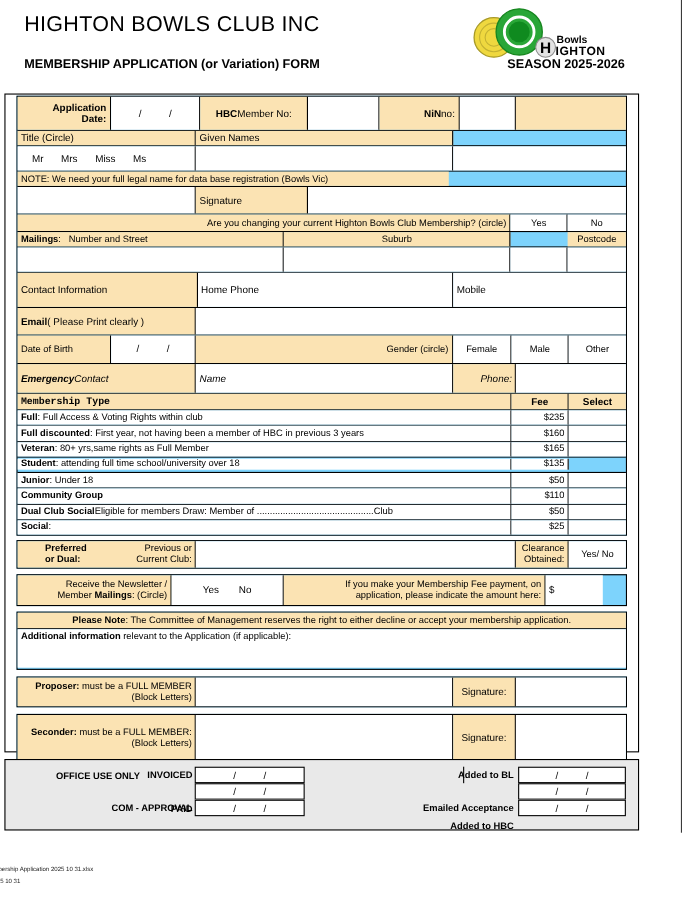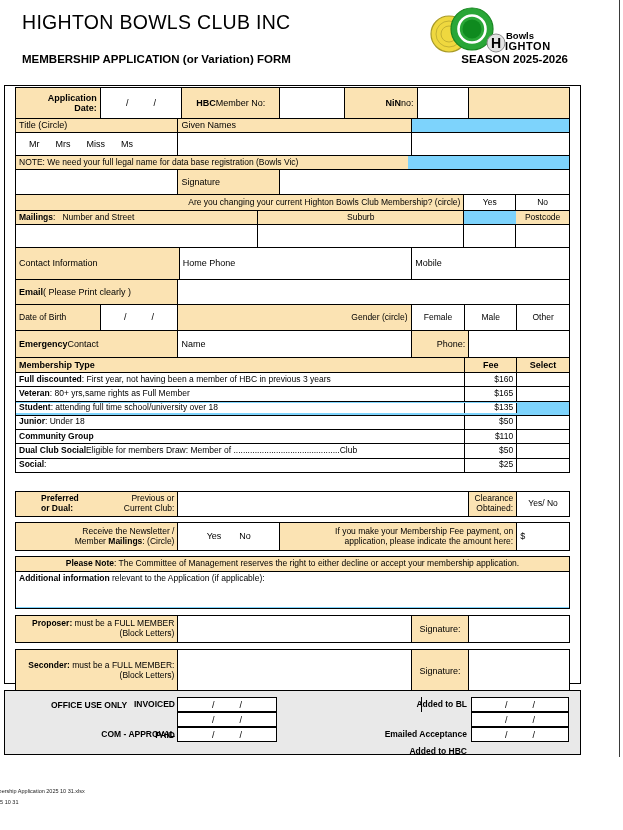--- a/index.html
+++ b/index.html
@@ -154,36 +154,44 @@
 
       <div class="tr" style="height:26px;">
         <div class="td tn" style="width:85px;">Date of Birth</div>
         <div class="td in ct pre f9" style="width:78px;">/          /</div>
         <div class="td tn rt" style="width:234px;">Gender (circle)</div>
         <div class="td in ct" style="width:54px;">Female</div>
         <div class="td in ct" style="width:52px;">Male</div>
         <div class="td in ct" style="width:52px;">Other</div>
       </div>
 
-      <div class="tr" style="height:27px;">
+      <div class="tr" style="height:27px;font-style:italic;">
         <div class="td tn f9" style="width:163px;">
           <span class="b">Emergency</span>
             <span> Contact</span>
         </div>
         <div class="td in f9" style="width:234px;">Name</div>
         <div class="td tn rt f9" style="width:58px;">Phone:</div>
         <div class="td in" style="width:100px;"></div>
       </div>
 
       <div class="tr" style="height:15px;">
-        <div class="td tn b f9" style="width:451px;">Membership Type</div>
+        <div class="td tn b f9" style="width:451px;font-family:Liberation Mono, monospace;">Membership Type</div>
         <div class="td tn b ct f9" style="width:52px;">Fee</div>
         <div class="td tn b ct f9" style="width:52px;">Select</div>
       </div>
 
+      <div class="tr" style="height:14.25px;">
+        <div class="td in" style="width:451px;">
+            <span class="b">Full</span>
+            <span>: Full Access &amp; Voting Rights within club</span>
+          </div>
+        <div class="td in rt" style="width:52px;">$235</div>
+        <div class="td in" style="width:52px;"></div>
+      </div>
       <div class="tr" style="height:14.25px;">
         <div class="td in" style="width:451px;">
             <span class="b">Full discounted</span>
             <span>: First year, not having been a member of HBC in previous 3 years</span>
           </div>
         <div class="td in rt" style="width:52px;">$160</div>
         <div class="td in" style="width:52px;"></div>
       </div>
       <div class="tr" style="height:14.25px;">
         <div class="td in" style="width:451px;">
@@ -251,21 +259,21 @@
         <div class="td tn col rt" style="width:48px;">
           <span>Clearance</span>
           <span>Obtained:</span>
         </div>
         <div class="td in ct" style="width:52px;">Yes/ No</div>
       </div>
     </div>
 
     <div class="blk" style="top:436px;height:29px;">
       <div class="tr" style="height:100%;">
-        <div class="td tn col rt" style="width:163px;padding-left:12px;">
+        <div class="td tn col rt" style="width:140px;padding-left:12px;">
           <span>Receive the Newsletter /</span>
           <span><span>Member </span><span class="b">Mailings</span><span>: (Circle)</span></span>
         </div>
         <div class="td in ct f9" style="width:102px;gap:18px;">
           <span>Yes</span>
           <span>No</span>
         </div>
         <div class="td tn col rt" style="width:238px;">
           <span>If you make your Membership Fee payment, on</span>
           <span>application, please indicate the amount here:</span>

